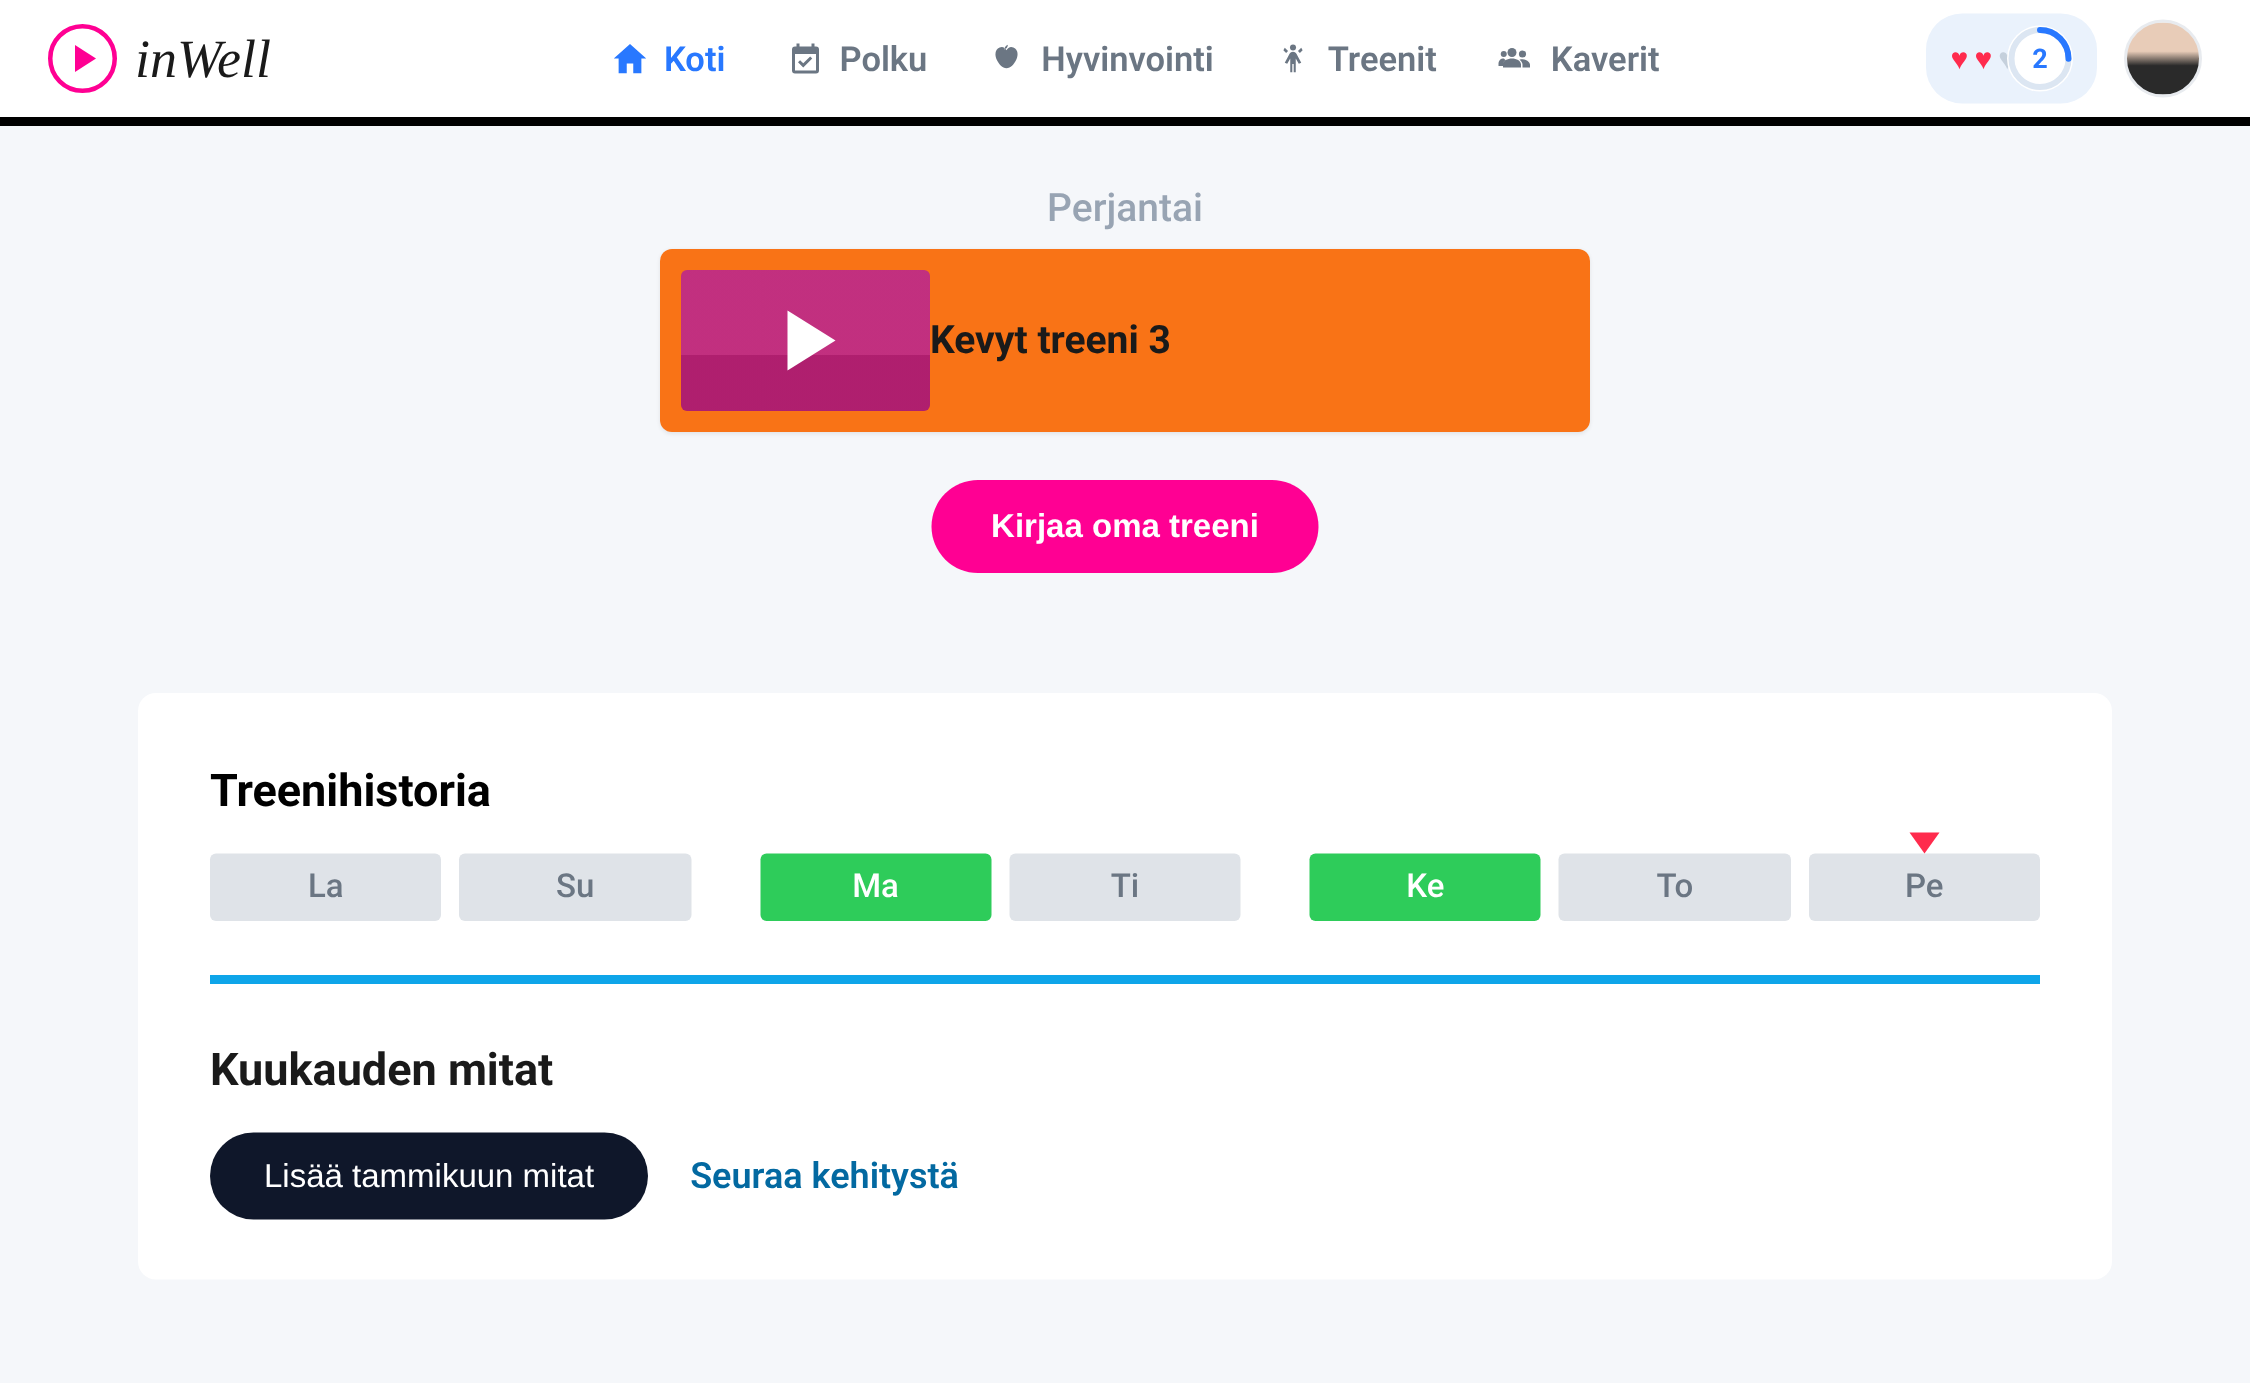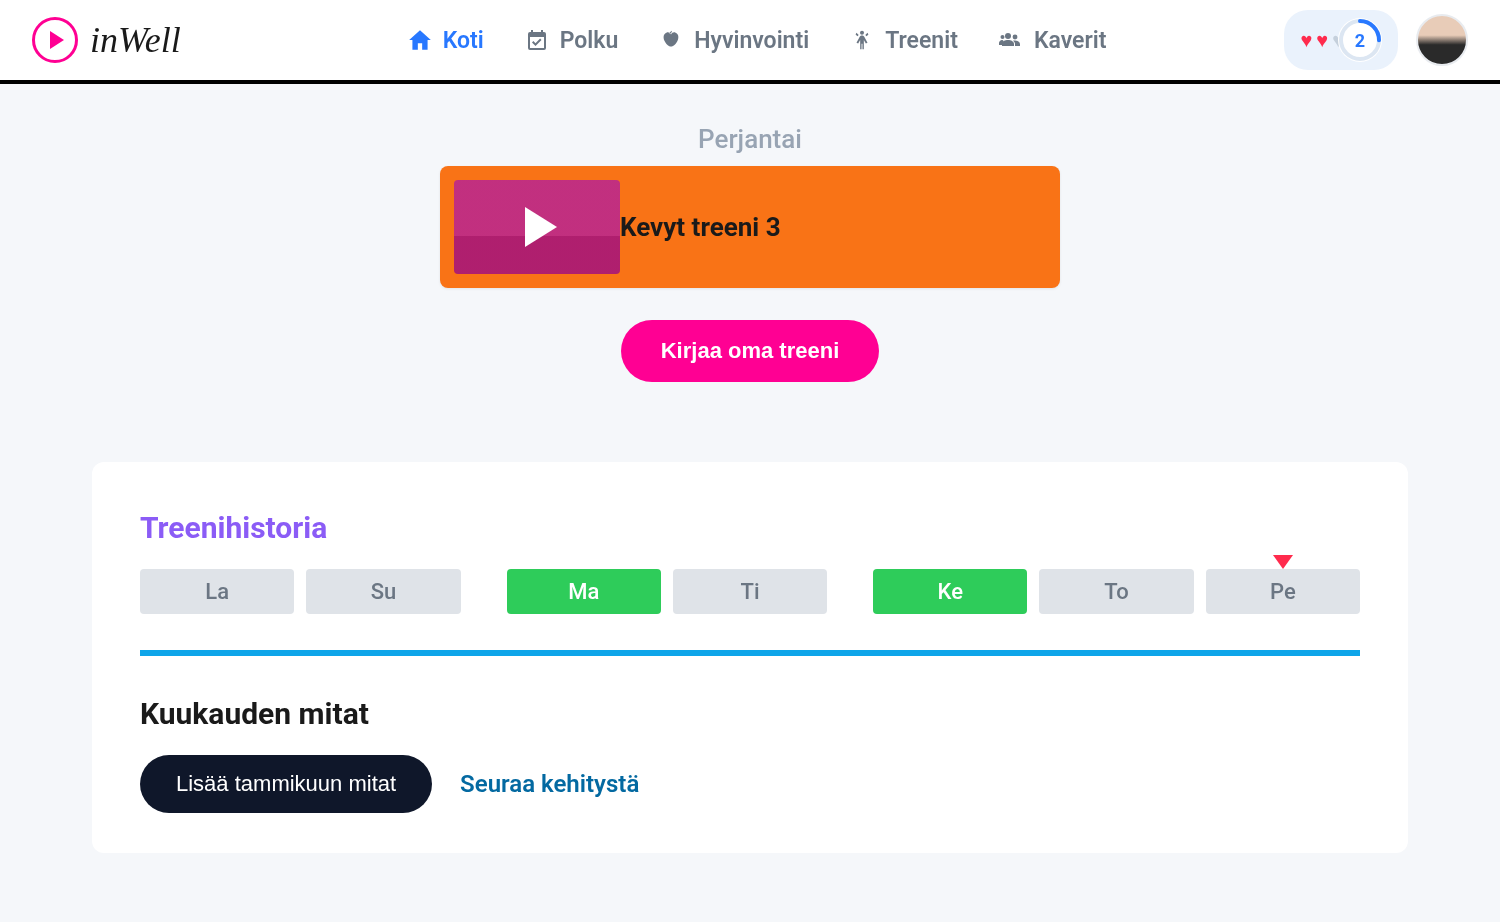--- a/index.html
+++ b/index.html
@@ -7,21 +7,21 @@
       padding: 0;
       box-sizing: border-box;
     }
     body {
       font-family: -apple-system, BlinkMacSystemFont, "Segoe UI", Roboto, "Helvetica Neue", Arial, sans-serif;
       background: #f5f7fa;
       color: #333;
     }
     .header {
       background: #fff;
-      border-bottom: 4px solid #000000;
+      border-bottom: 6px solid #000000;
       height: 84px;
       display: flex;
       align-items: center;
       padding: 0 32px;
     }
     .logo {
       display: flex;
       align-items: center;
       gap: 12px;
       margin-right: 48px;
@@ -192,21 +192,21 @@
     }
     .history-card {
       background: #fff;
       border-radius: 12px;
       padding: 48px 48px 40px;
       margin-top: 80px;
     }
     .history-title {
       font-size: 30px;
       font-weight: 700;
-      color: #8b5cf6;
+      color: #000000;
       margin-bottom: 24px;
     }
     .days-row {
       display: flex;
       gap: 12px;
       padding-bottom: 36px;
       border-bottom: 6px solid #0ea5e9;
       margin-bottom: 40px;
     }
     .day-cell {

